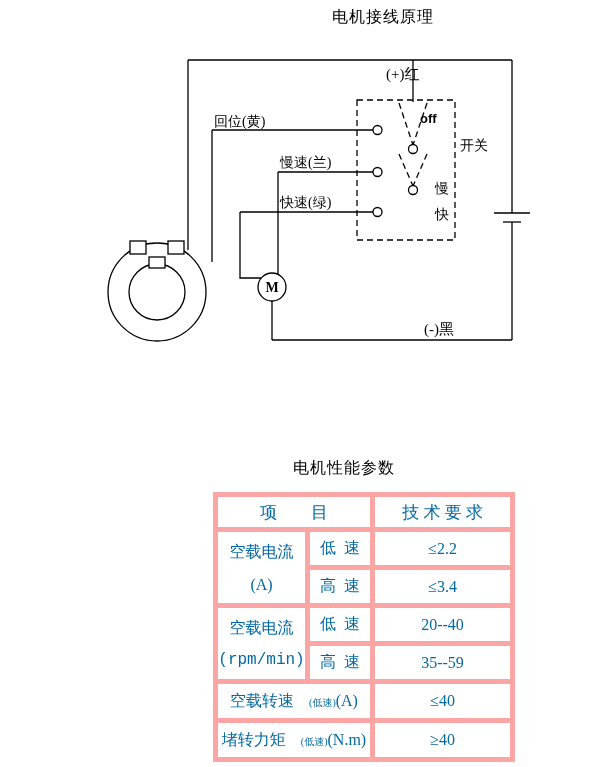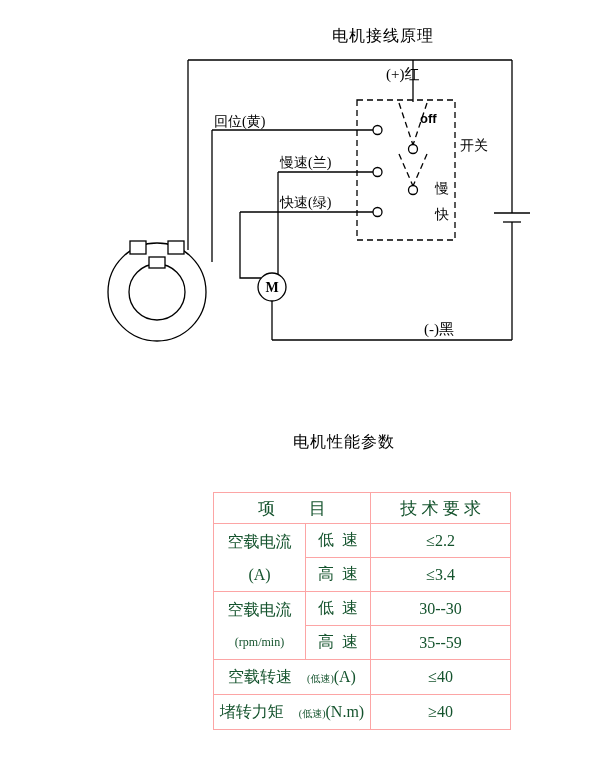--- a/index.html
+++ b/index.html
@@ -21,42 +21,42 @@
   svg text.big{font-size:15px;}
   svg text.off{font-family:"Liberation Sans", sans-serif;font-weight:bold;font-size:13px;}
   svg text.mlabel{font-family:"Liberation Serif", serif;font-weight:bold;font-size:14px;text-anchor:middle;}
 
   table.spec{
     position:absolute;left:213px;top:492px;width:297px;
     border-collapse:collapse;table-layout:fixed;
     border:1.5px solid #000;
   }
   table.spec td{
-    border:1px solid #fca5a5;color:#14532d;vertical-align:middle;
+    border:5px solid #fca5a5;color:#0369a1;vertical-align:middle;
     font-family:"Liberation Serif", serif;font-size:16px;padding:0;
     text-align:center;overflow:hidden;
   }
   td.sp{white-space:pre;}
   tr.rhead td{height:30px;font-size:17px;}
   tr.rg td{height:33px;}
   tr.rs td{height:34px;}
   td.val{
     text-align:left;padding-left:22px;
     font-family:"Liberation Sans", sans-serif;font-size:17px;
   }
   .gname{height:33px;line-height:33px;}
   .gunit{height:33px;line-height:33px;}
-  .gunit.rpm{font-family:Liberation Serif, serif;font-size:12px;}
+  .gunit.rpm{font-family:Liberation Mono, monospace;font-size:16px;}
   td.stall{text-align:left;padding-left:3px;white-space:nowrap;}
   td.stall .small{font-size:10px;padding-left:15px;}
 </style>
 </head>
 <body>
 
-<div class="abs title" style="left:332px;top:26px;font-family:Liberation Mono, monospace;">电机接线原理</div>
+<div class="abs title" style="left:332px;top:7px;font-family:Liberation Mono, monospace;">电机接线原理</div>
 
 <svg width="607" height="430" viewBox="0 0 607 430">
 
   <path d="M188 60 H512"></path>
   <path d="M188 60 V250"></path>
   <path d="M512 60 V213"></path>
   <path d="M512 222 V340"></path>
   <path d="M272 340 H512"></path>
 
   <path d="M494 213 H530"></path>
@@ -97,21 +97,21 @@
   <text x="460" y="150">开关</text>
   <text x="420" y="123" class="off">off</text>
   <text x="435" y="193">慢</text>
   <text x="435" y="219">快</text>
   <text x="214" y="126">回位(黄)</text>
   <text x="280" y="167">慢速(兰)</text>
   <text x="280" y="207">快速(绿)</text>
   <text x="272" y="292" class="mlabel">M</text>
 </svg>
 
-<div class="abs title" style="left:293px;top:432px;">电机性能参数</div>
+<div class="abs title" style="left:293px;top:458px;">电机性能参数</div>
 
 <table class="spec">
   <colgroup>
     <col style="width:92px">
       <col style="width:65px">
       <col style="width:140px">
   </colgroup>
   <tbody>
       <tr class="rhead">
     <td colspan="2" class="sp">项        目</td>
@@ -130,21 +130,21 @@
     <td class="sp">高  速</td>
     <td class="val">≤3.4</td>
   </tr>
 
   <tr class="rg">
     <td rowspan="2">
       <div class="gname">空载电流</div>
       <div class="gunit rpm">(rpm/min)</div>
     </td>
     <td class="sp">低  速</td>
-    <td class="val">30--30</td>
+    <td class="val">20--40</td>
   </tr>
   <tr class="rg">
     <td class="sp">高  速</td>
     <td class="val">35--59</td>
   </tr>
 
   <tr class="rs">
     <td colspan="2" class="stall">
       <span>空载转速</span><span class="small">(低速)</span><span>(A)</span>
     </td>

